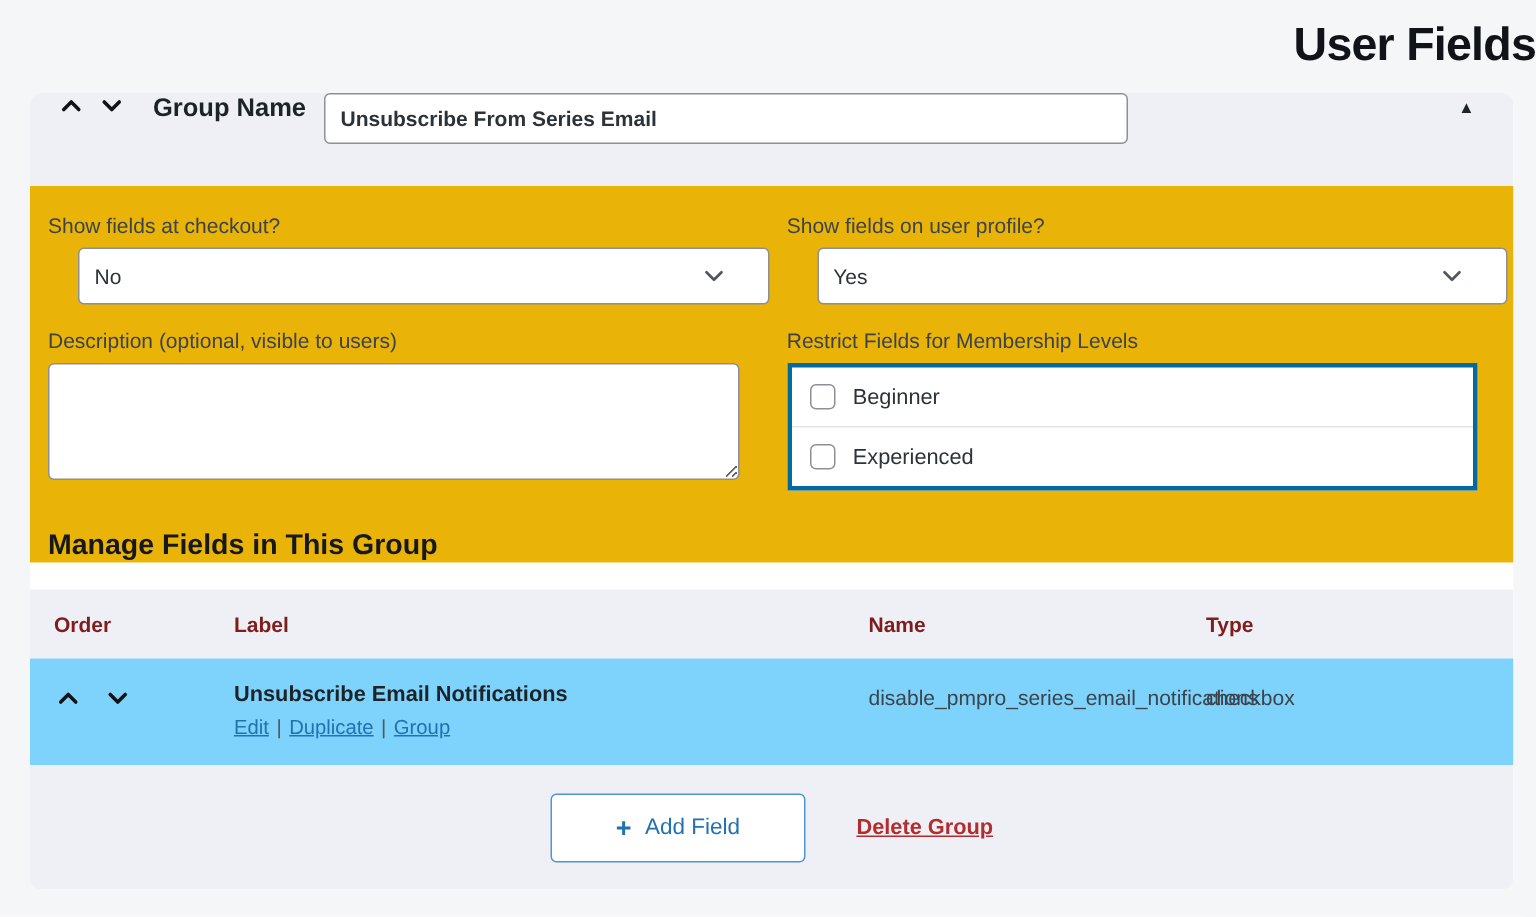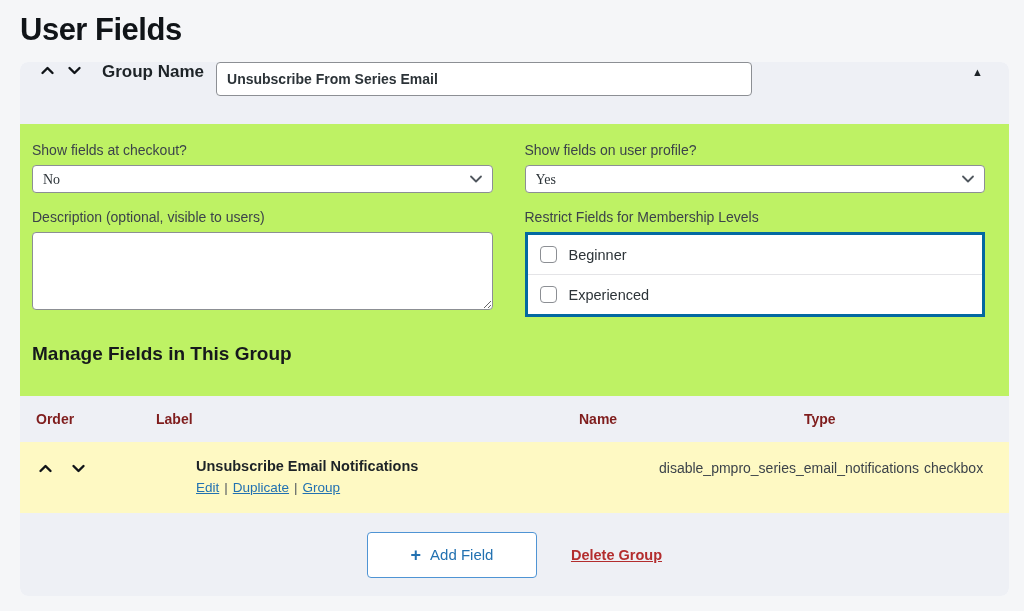--- a/index.html
+++ b/index.html
@@ -10,20 +10,21 @@
     color: #3c434a;
     font-size: 14px;
     overflow: hidden;
   }
   .page-title {
     margin: 12px 0 6px 20px;
     font-size: 31px;
     font-weight: 700;
     letter-spacing: -0.5px;
     color: #101418;
+    text-align: right;
   }
   .panel {
     margin: 14px 15px 0 20px;
     width: 989px;
     border-radius: 8px;
     overflow: hidden;
     background: #ffffff;
   }
   
   .panel-header {
@@ -48,35 +49,35 @@
     font-family: "Liberation Sans", sans-serif;
     font-size: 14px; font-weight: 700; color: #2c3338;
     background: #fff;
   }
   .header-spacer { flex: 1; }
   .collapse-btn {
     background: none; border: none; cursor: pointer;
     font-size: 11px; color: #1d2327; padding: 4px;
   }
   
-  .panel-body { background: #bef264; padding: 2px 24px 13px 12px; }
+  .panel-body { background: #eab308; padding: 2px 24px 0 12px; }
   .form-grid {
     display: grid;
     grid-template-columns: 1fr 1fr;
     column-gap: 32px;
   }
   .field-label { display: block; margin: 16px 0 7px; font-size: 14px; color: #3c434a; }
   .select-wrap { position: relative; }
   .select-wrap select {
     -webkit-appearance: none; appearance: none;
-    width: 100%; height: 28px;
+    width: 100%; height: 38px;
     border: 1px solid #8c8f94; border-radius: 4px;
     background: #fff; padding: 0 30px 0 10px;
-    font-family: Liberation Serif, serif;
-    font-size: 14px; color: #2c3338;
+    font-family: Liberation Sans, sans-serif;
+    font-size: 14px; color: #2c3338; margin-left: 20px;
   }
   .select-caret {
     position: absolute; right: 10px; top: 50%; transform: translateY(-50%);
     pointer-events: none; display: inline-flex;
   }
   textarea.description-input {
     width: 100%; height: 78px;
     border: 1px solid #8c8f94; border-radius: 4px;
     padding: 8px 10px; resize: both;
     font-family: "Liberation Sans", sans-serif; font-size: 14px; color: #2c3338;
@@ -103,21 +104,21 @@
     display: grid;
     grid-template-columns: 120px 423px 225px 1fr;
     padding: 0 16px;
     align-items: start;
   }
   .fields-table-header {
     background: #eef0f5;
     font-weight: 700; color: #7f1d1d; font-size: 14px;
   }
   .fields-table-header > div { padding: 15px 0; }
-  .fields-table-row { background: #fef9c3; gap: 40px; }
+  .fields-table-row { background: #7dd3fc; }
   .fields-table-row > div { padding: 16px 0 18px; }
   .order-cell { display: flex; gap: 14px; align-items: center; padding-top: 18px !important; }
   .row-field-label { font-weight: 700; color: #1d2327; font-size: 14.5px; }
   .row-actions { margin-top: 6px; font-size: 13.5px; }
   .row-actions a { color: #2271b1; text-decoration: underline; cursor: pointer; }
   .action-sep { color: #50575e; margin: 0 5px; }
   .name-cell, .type-cell { color: #3c434a; font-size: 14px; padding-top: 18px !important; }
   
   .panel-footer {
     background: #eef0f5;

